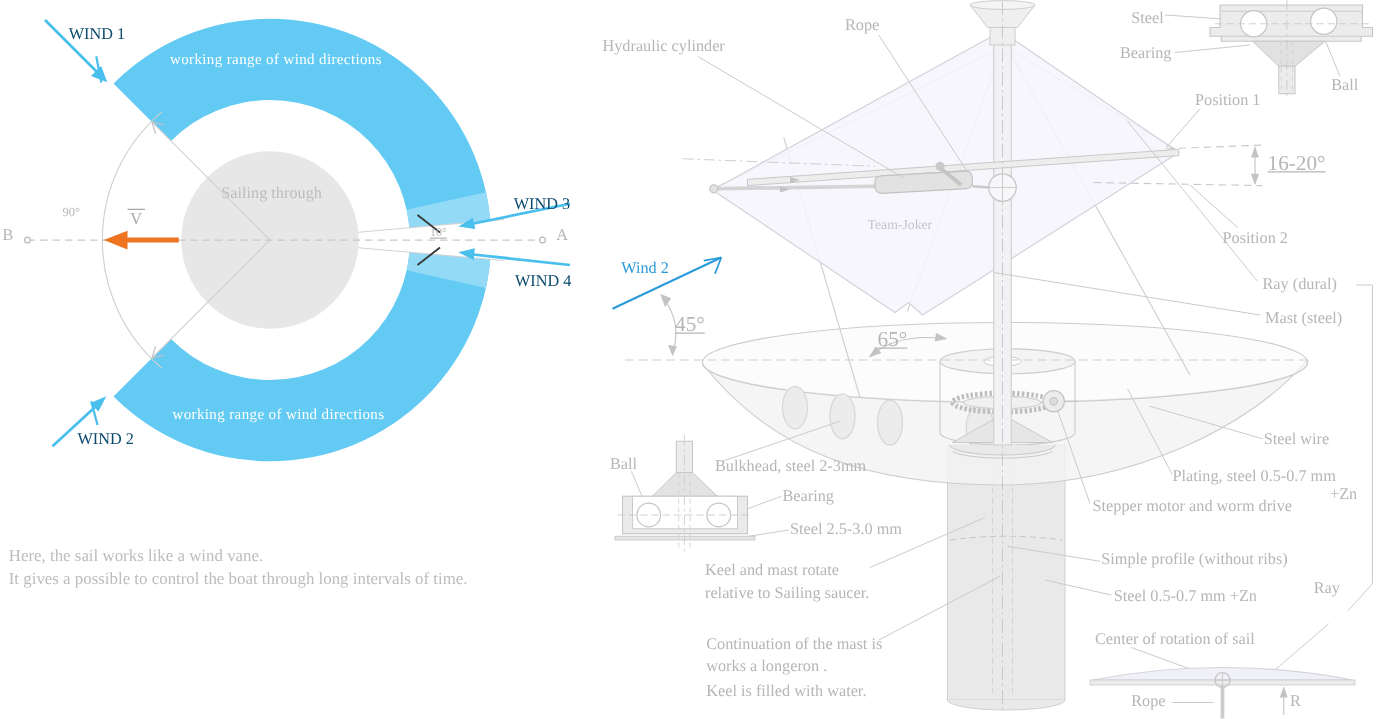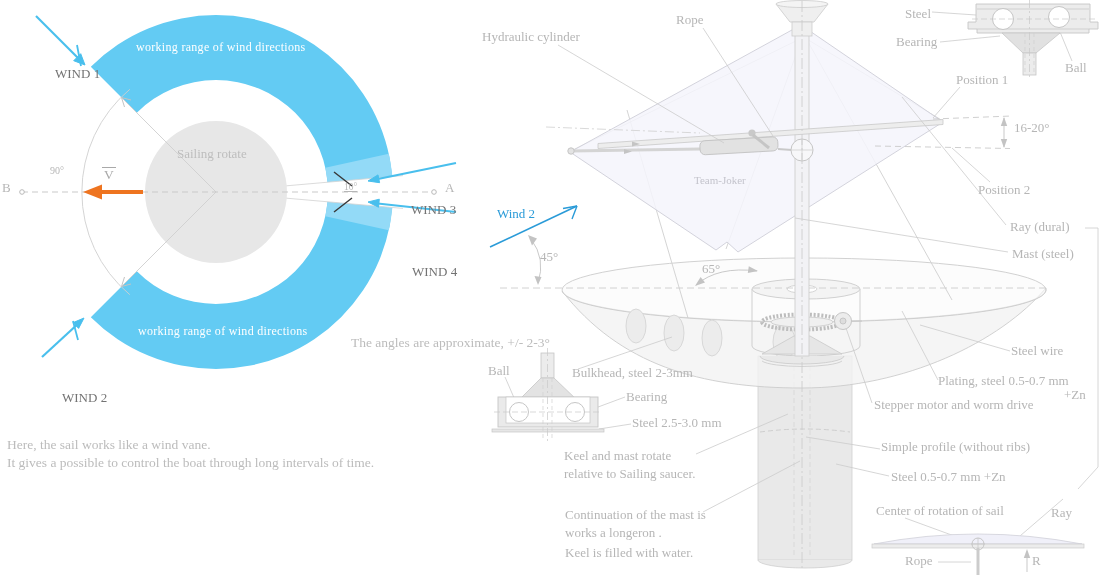--- a/index.html
+++ b/index.html
@@ -1,25 +1,25 @@
 <!DOCTYPE html>
 <html><head>
 <meta charset="utf-8">
 <style>
   html,body{margin:0;padding:0;background:#fff;}
   .stage{position:relative;width:1105px;height:575px;background:#fff;overflow:hidden;
          font-family:"Liberation Serif", serif;}
   .stage svg{position:absolute;left:0;top:0;}
   .lbl{position:absolute;white-space:nowrap;color:#b6b6b6;font-size:13px;line-height:1.15;}
-  .lbl.cyan{color:#737373;margin-top:47px;}
+  .lbl.cyan{color:#0c4a6e;}
   .lbl.blue{color:#2a9bd8;}
   .lbl.white{color:#ffffff;font-size:12px;letter-spacing:.3px;}
   .lbl.sm{font-size:10px;}
   .lbl.xs{font-size:9.5px;text-decoration:underline;}
-  .lbl.mid{font-size:13px;}
+  .lbl.mid{font-size:17px;text-decoration:underline;}
   .lbl.title{color:#c4c4cc;font-size:11px;}
   .lbl.sent{font-size:13.5px;color:#bcbcbc;}
   .vbar{display:inline-block;border-top:1.2px solid #a9a9a9;line-height:1;
         padding:0 2px;color:#a9a9a9;font-size:13.5px;}
 </style>
 </head>
 <body>
 
 <div class="stage">
 
@@ -249,29 +249,28 @@
     <line x1="978" y1="548" x2="978" y2="575" stroke="#cccccc" stroke-width="3"></line>
   </g>
 </svg>
 
 <div class="lbl cyan" style="left:55px;top:20px">WIND 1</div>
 <div class="lbl cyan" style="left:62px;top:344px">WIND 2</div>
 <div class="lbl cyan" style="left:411px;top:156px">WIND 3</div>
 <div class="lbl cyan" style="left:412px;top:218px">WIND 4</div>
 <div class="lbl white" style="left:136px;top:41px">working range of wind directions</div>
 <div class="lbl white" style="left:138px;top:325px">working range of wind directions</div>
-<div class="lbl" style="left:177px;top:147px;color:#bdbdbd">Sailing rotate</div>
+<div class="lbl" style="left:177px;top:147px;color:#bdbdbd">Sailing through</div>
 <div class="lbl sm" style="left:50px;top:165px">90°</div>
 <div class="lbl xs" style="left:344px;top:182px">10°</div>
 <div class="lbl" style="left:2px;top:181px">B</div>
 <div class="lbl" style="left:445px;top:181px">A</div>
 <div class="lbl" style="left:102px;top:167px"><span class="vbar">V</span></div>
 <div class="lbl sent" style="left:7px;top:437px">Here, the sail works like a wind vane.</div>
 <div class="lbl sent" style="left:7px;top:455px">It gives a possible to control the boat through long intervals of time.</div>
-<div class="lbl sent" style="left:351px;top:335px">The angles are approximate, +/- 2-3°</div>
 
 <div class="lbl" style="left:482px;top:30px">Hydraulic cylinder</div>
 <div class="lbl" style="left:676px;top:13px">Rope</div>
 <div class="lbl" style="left:905px;top:7px">Steel</div>
 <div class="lbl" style="left:896px;top:35px">Bearing</div>
 <div class="lbl" style="left:1065px;top:61px">Ball</div>
 <div class="lbl" style="left:956px;top:73px">Position 1</div>
 <div class="lbl mid" style="left:1014px;top:121px">16-20°</div>
 <div class="lbl" style="left:978px;top:183px">Position 2</div>
 <div class="lbl" style="left:1010px;top:220px">Ray (dural)</div>
@@ -279,21 +278,21 @@
 <div class="lbl blue" style="left:497px;top:207px">Wind 2</div>
 <div class="lbl mid" style="left:540px;top:250px">45°</div>
 <div class="lbl mid" style="left:702px;top:262px">65°</div>
 <div class="lbl title" style="left:694px;top:174px">Team-Joker</div>
 <div class="lbl" style="left:1011px;top:344px">Steel wire</div>
 <div class="lbl" style="left:938px;top:374px">Plating, steel 0.5-0.7 mm</div>
 <div class="lbl" style="left:1064px;top:388px">+Zn</div>
 <div class="lbl" style="left:874px;top:398px">Stepper motor and worm drive</div>
 <div class="lbl" style="left:881px;top:440px">Simple profile (without ribs)</div>
 <div class="lbl" style="left:891px;top:470px">Steel 0.5-0.7 mm +Zn</div>
-<div class="lbl" style="left:1051px;top:506px">Ray</div>
+<div class="lbl" style="left:1051px;top:463px">Ray</div>
 <div class="lbl" style="left:876px;top:504px">Center of rotation of  sail</div>
 <div class="lbl" style="left:905px;top:554px">Rope</div>
 <div class="lbl" style="left:1032px;top:554px">R</div>
 <div class="lbl" style="left:488px;top:364px">Ball</div>
 <div class="lbl" style="left:572px;top:366px">Bulkhead, steel 2-3mm</div>
 <div class="lbl" style="left:626px;top:390px">Bearing</div>
 <div class="lbl" style="left:632px;top:416px">Steel 2.5-3.0 mm</div>
 <div class="lbl" style="left:564px;top:449px">Keel and mast rotate</div>
 <div class="lbl" style="left:564px;top:467px">relative to Sailing saucer.</div>
 <div class="lbl" style="left:565px;top:508px">Continuation of the mast is</div>

